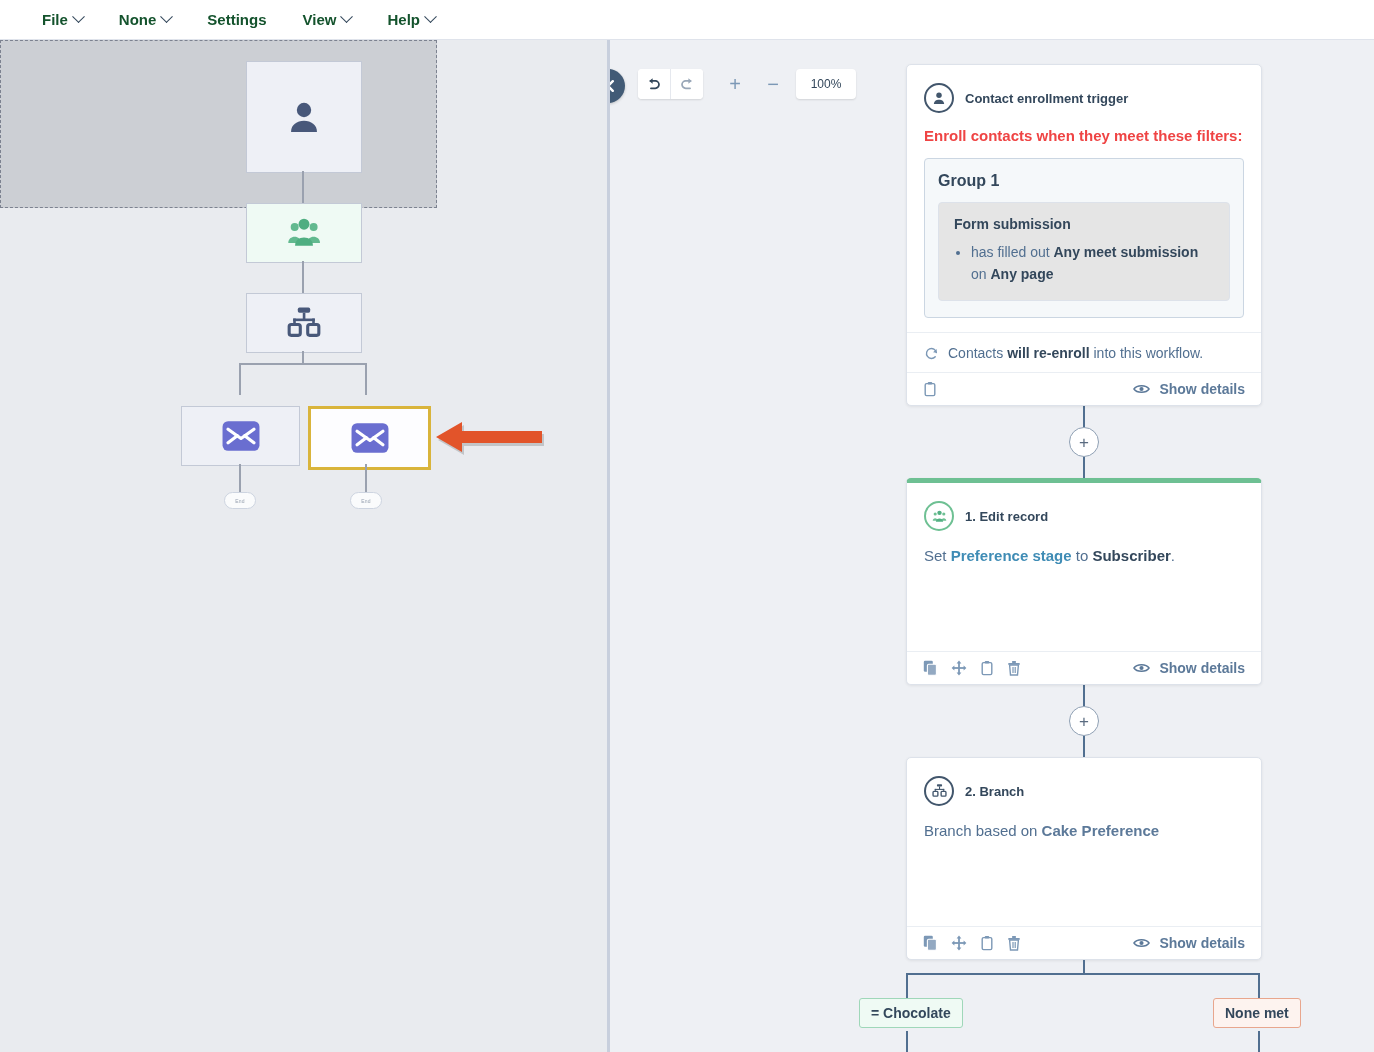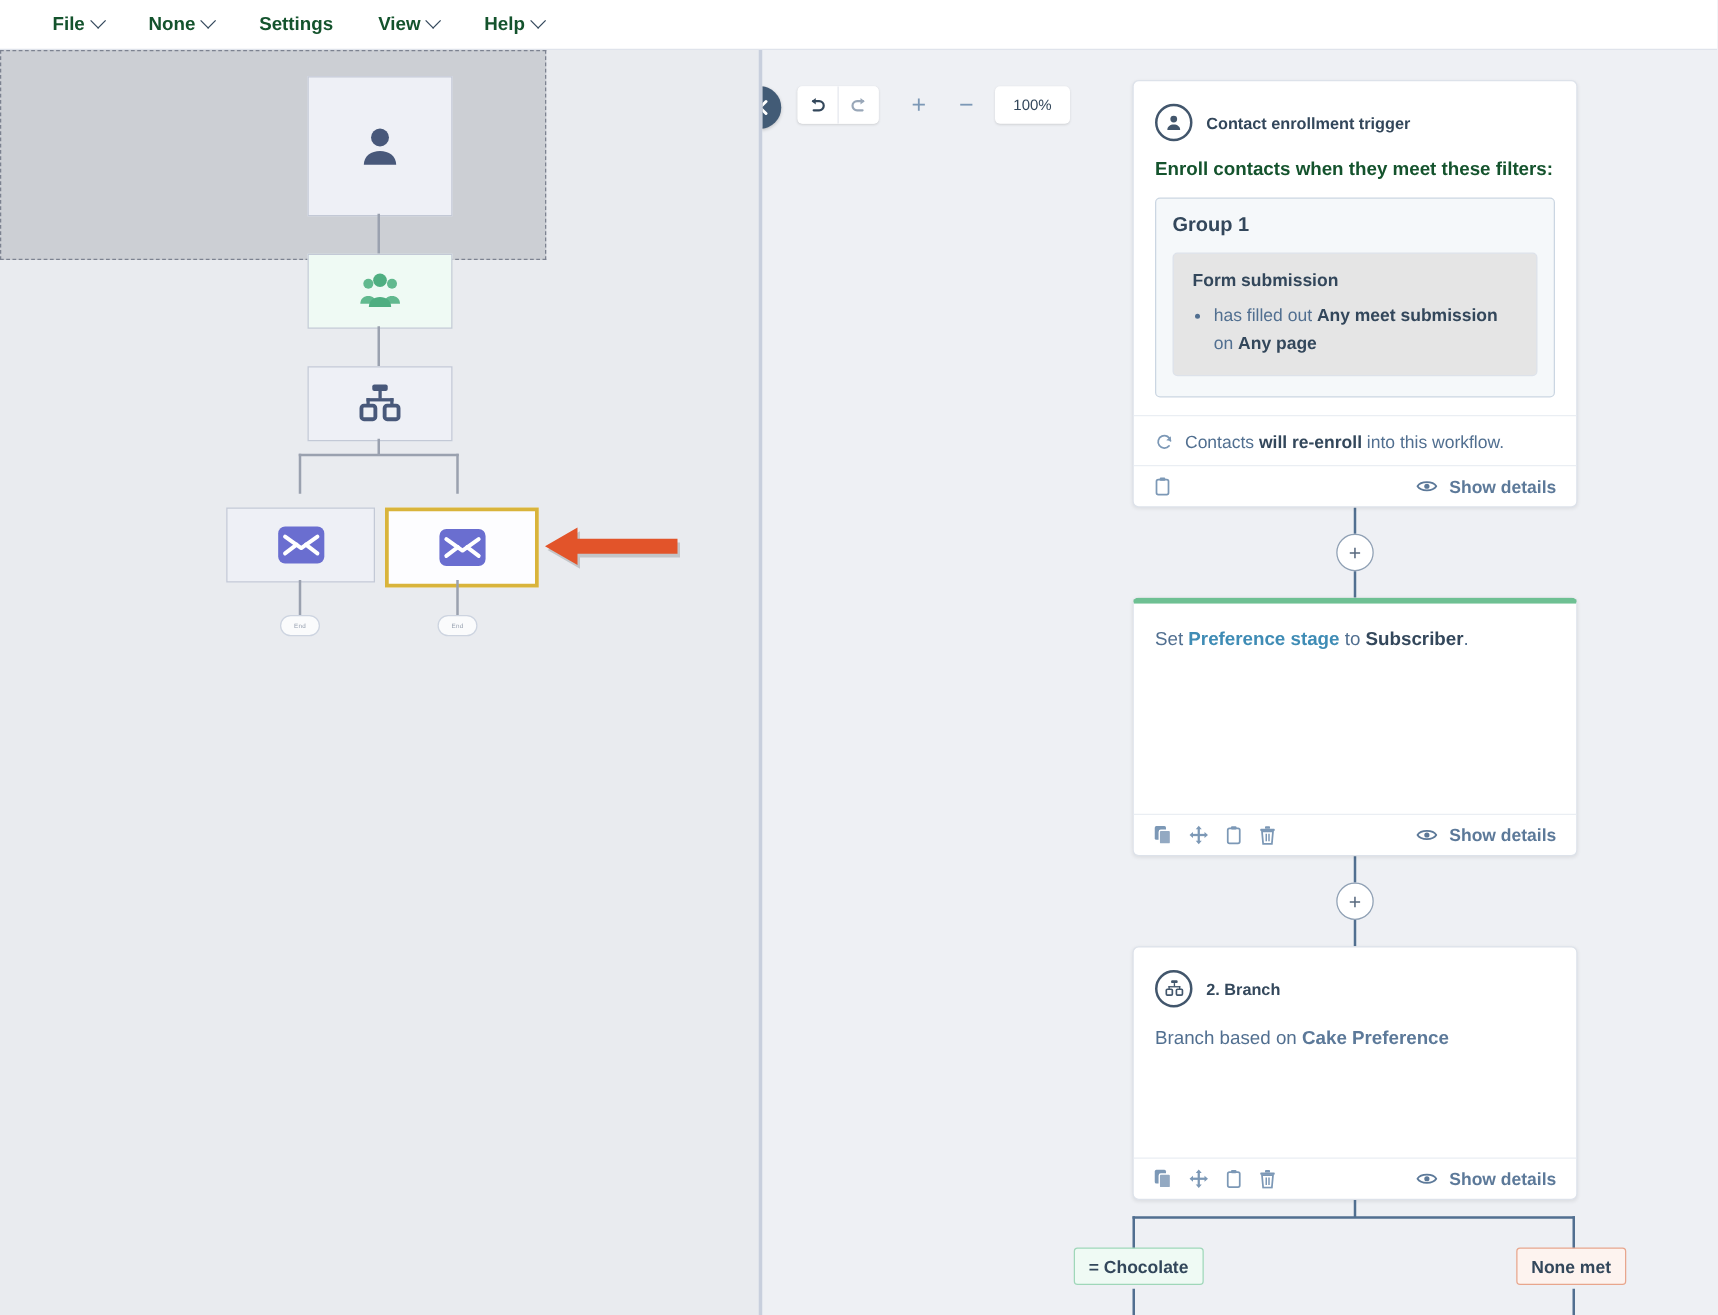--- a/index.html
+++ b/index.html
@@ -152,21 +152,21 @@
   .card-body { padding: 18px 17px 14px 17px; }
   .card-head { display: flex; align-items: center; gap: 11px; margin-bottom: 14px; }
   .circ-icon {
     width: 30px; height: 30px; border-radius: 50%;
     border: 2px solid #42566c;
     display: flex; align-items: center; justify-content: center;
     flex: none; box-sizing: border-box;
   }
   .circ-icon.green { border-color: #6ec093; }
   .card-head-title { font-size: 13px; font-weight: 700; color: #33475b; }
-  .card-lead { font-size: 15px; font-weight: 700; color: #14532d; margin-bottom: 14px; }
+  .card-lead { font-size: 15px; font-weight: 700; color: #ef4444; margin-bottom: 14px; }
   .card-text { font-size: 15px; color: #516f90; line-height: 1.45; }
   .card-text b { color: #33475b; font-weight: 700; }
   .lnk { color: #3f8cb5; font-weight: 700; }
   .lnk2 { color: #5c7999; font-weight: 700; }
 
   .group-box {
     background: #f5f8fa;
     border: 1px solid #cbd6e2;
     border-radius: 4px;
     padding: 13px 13px 16px 13px;
@@ -425,20 +425,33 @@
       </div>
 
       <div class="conn-wrap">
         <div class="connector" style="height:21px;"></div>
         <div class="plus-node">+</div>
         <div class="connector" style="height:21px;"></div>
       </div>
 
       <div class="card has-top-border">
         <div class="card-body" style="min-height:136px;">
+          <div class="card-head">
+            <div class="circ-icon green">
+              <svg width="17" height="15" viewBox="0 0 30 24">
+                <circle cx="7.4" cy="7.6" r="2.8" fill="#6ec093"></circle>
+                <path d="M3 19.4c0-2.9 2.1-4.4 4.4-4.4s4.4 1.5 4.4 4.4z" fill="#6ec093"></path>
+                <circle cx="22.6" cy="7.6" r="2.8" fill="#6ec093"></circle>
+                <path d="M18.2 19.4c0-2.9 2.1-4.4 4.4-4.4s4.4 1.5 4.4 4.4z" fill="#6ec093"></path>
+                <circle cx="15" cy="5.6" r="3.9" fill="#53b083"></circle>
+                <path d="M8.6 21.4c0-3.9 2.9-5.9 6.4-5.9s6.4 2 6.4 5.9z" fill="#53b083"></path>
+              </svg>
+            </div>
+            <span class="card-head-title">1. Edit record</span>
+          </div>
           <div class="card-text"><span>Set </span><span class="lnk">Preference stage</span><span> to </span><b>Subscriber</b><span>.</span></div>
         </div>
         <div class="card-footer">
           <div class="footer-icons">
             <span class="f-icon">
               <svg width="15" height="16" viewBox="0 0 15 16">
                 <rect x="0.8" y="0.8" width="9" height="11" rx="1.3" fill="#7c98b6"></rect>
                 <rect x="4.4" y="4.2" width="9" height="11" rx="1.3" fill="#93a9c2" stroke="#ffffff" stroke-width="1.1"></rect>
               </svg>
             </span>

